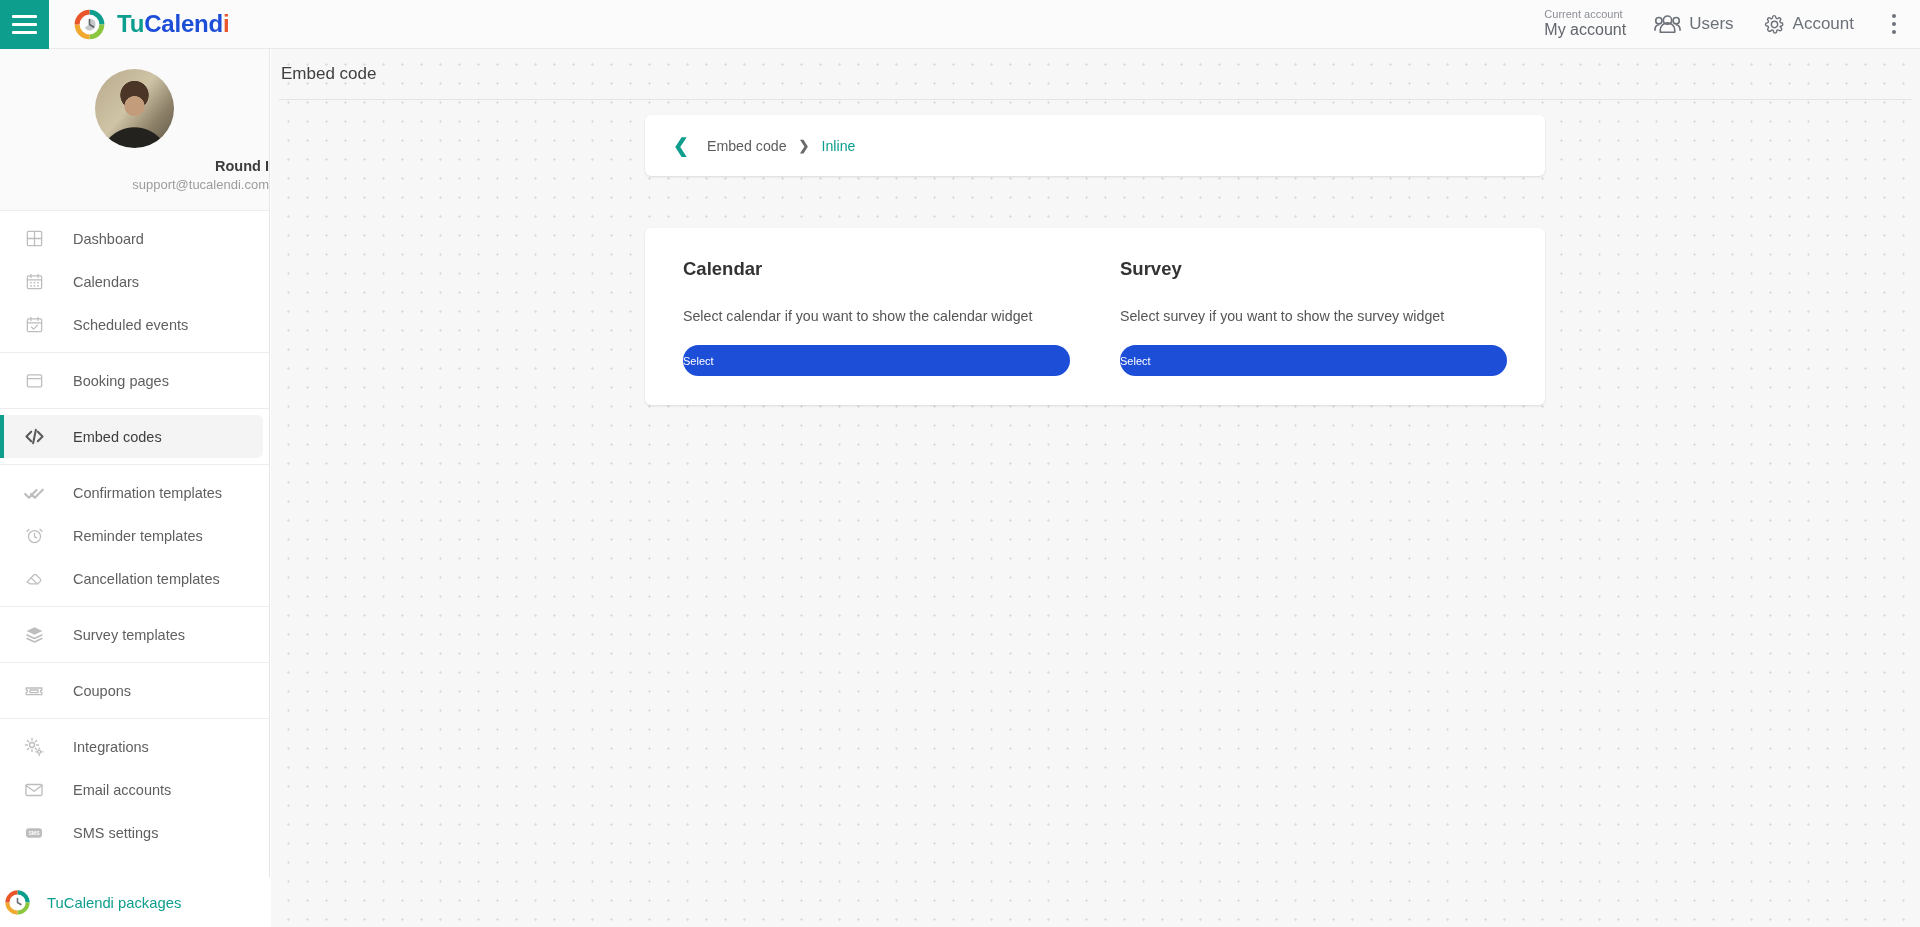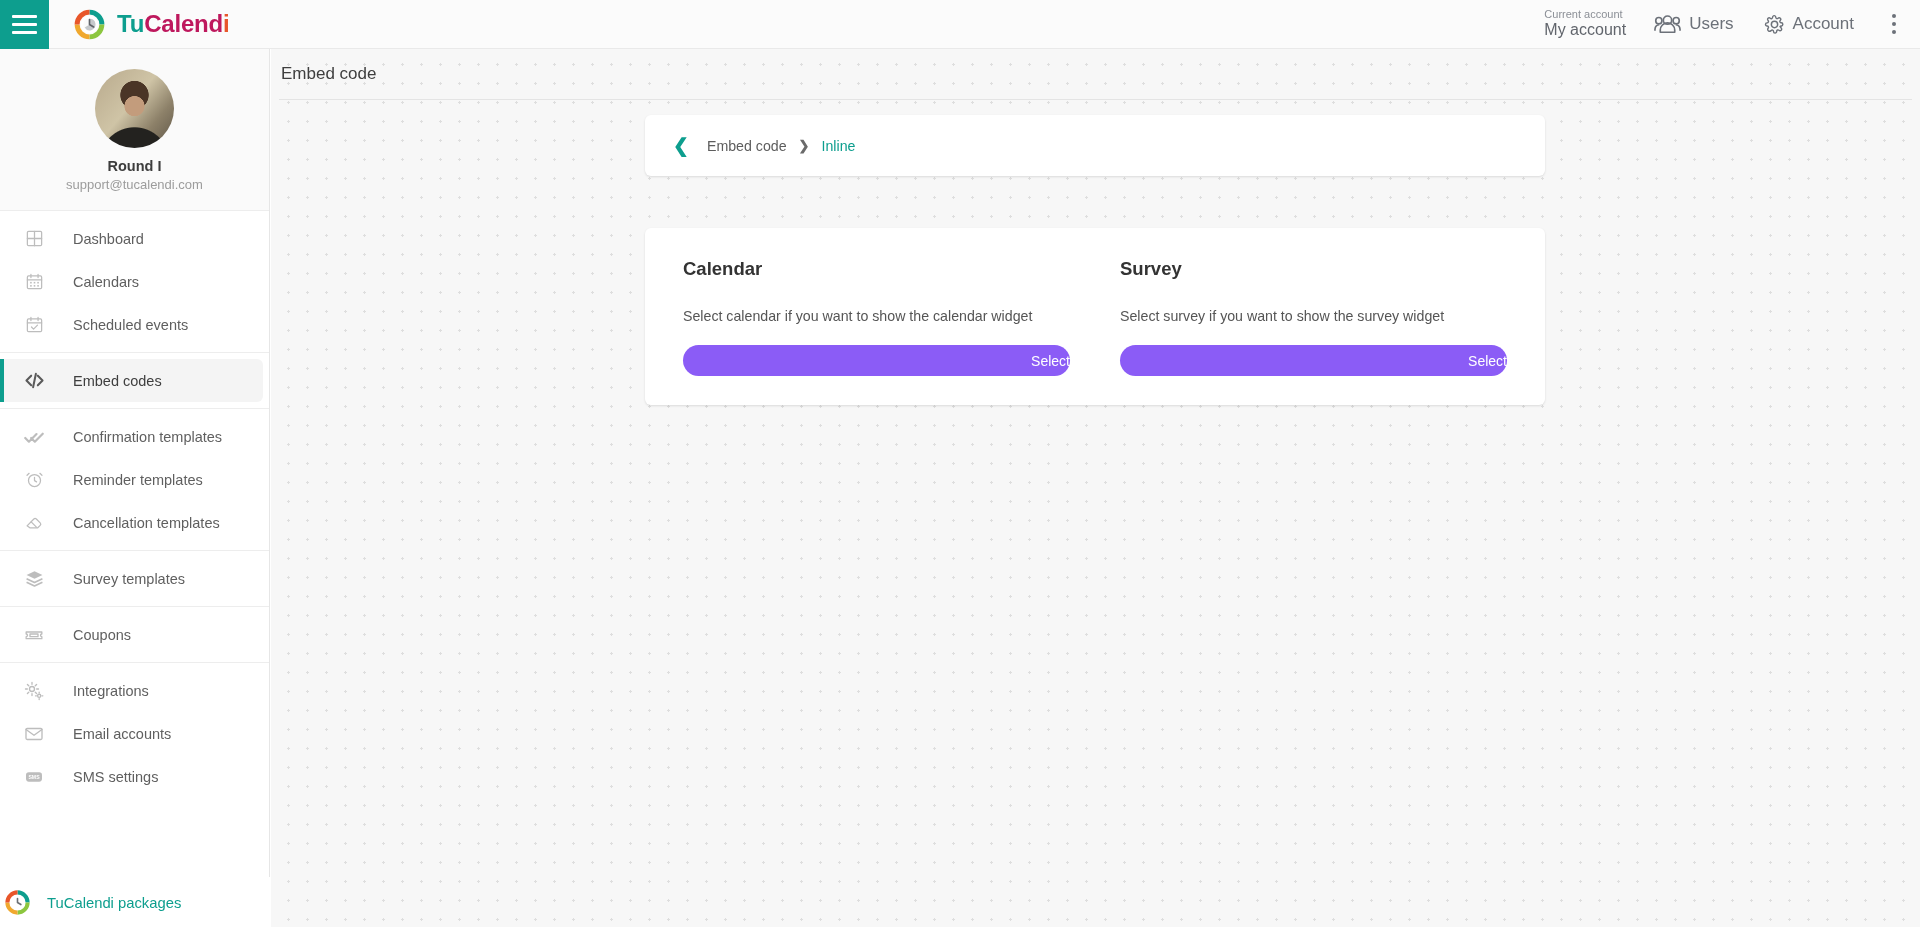--- a/index.html
+++ b/index.html
@@ -35,21 +35,21 @@
   .brand {
     display: flex; align-items: center; gap: 11px;
     margin-left: 24px;
   }
   .brand-logo { width: 33px; height: 33px; display: block; }
   .brand-text {
     font-size: 24px; font-weight: bold; letter-spacing: -0.2px;
     white-space: nowrap;
   }
   .brand-text .b1 { color: #0d9e8e; }
-  .brand-text .b2 { color: #be185d; }
+  .brand-text .b2 { color: #1d4ed8; }
   .brand-text .b3 { color: #e8562a; }
 
   .topbar-right {
     margin-left: auto; display: flex; align-items: center;
     gap: 0px; padding-right: 14px;
   }
   .acct-block {
     display: flex; flex-direction: column; align-items: flex-start;
     line-height: 1.18; margin-right: 28px; cursor: pointer;
   }
@@ -72,21 +72,21 @@
     position: absolute; top: 49px; left: 0;
     width: 270px; height: 878px;
     background: #ffffff;
     border-right: 1px solid #e6e6e6;
     overflow: hidden;
     z-index: 20;
   }
   .profile {
     background: #fafafa;
     padding: 20px 0 18px 0;
-    text-align: center;
+    text-align: right;
     border-bottom: 1px solid #ededed;
   }
   .avatar {
     width: 79px; height: 79px; border-radius: 50%;
     margin: 0 auto 10px auto;
     background:
       radial-gradient(circle at 50% 118%, #23221f 0 34%, rgba(0,0,0,0) 35%),
       radial-gradient(circle at 50% 47%, #c39c7c 0 17%, rgba(0,0,0,0) 18%),
       radial-gradient(circle at 50% 33%, #4a3526 0 21%, rgba(0,0,0,0) 22%),
       linear-gradient(130deg, #b8a98c 0%, #cfc4a6 45%, #8d8169 72%, #5d5446 100%);
@@ -177,24 +177,24 @@
     display: flex; padding: 30px 38px 0 38px; gap: 50px;
   }
   .opt { flex: 1 1 0; min-width: 0; }
   .opt h3 {
     font-size: 18.5px; font-weight: bold; color: #333333;
     margin-bottom: 28px;
   }
   .opt p { font-size: 14.2px; color: #555555; margin-bottom: 21px; }
   .btn {
     display: block; width: 100%; height: 31px;
-    background: #8b5cf6; color: #ffffff;
+    background: #1d4ed8; color: #ffffff;
     border: none; border-radius: 16px;
-    font-size: 14px; font-family: "Liberation Sans", sans-serif;
-    cursor: pointer; text-align: right;
+    font-size: 11px; font-family: "Liberation Sans", sans-serif;
+    cursor: pointer; text-align: left;
   }
 </style>
 </head>
 <body>
 
 <div class="topbar">
 
   <div class="hamburger">
     <span></span>
     <span></span>
@@ -294,20 +294,31 @@
           <span class="nicon">
             <svg width="19" height="19" viewBox="0 0 24 24">
               <rect x="3" y="5" width="18" height="16" rx="1.5" fill="none" stroke="currentColor" stroke-width="1.6" stroke-linecap="round" stroke-linejoin="round"></rect>
               <path d="M3 10h18M7.5 3v4M16.5 3v4M8.2 15.2l2.6 2.6 5-5" fill="none" stroke="currentColor" stroke-width="1.6" stroke-linecap="round" stroke-linejoin="round"></path>
             </svg>
           </span>
           <span>Scheduled events</span>
         </div>
       </div>
       <div class="navgroup">
+        <div class="navitem">
+          <span class="nicon">
+            <svg width="19" height="19" viewBox="0 0 24 24">
+              <rect x="3" y="5" width="18" height="15" rx="1.5" fill="none" stroke="currentColor" stroke-width="1.6" stroke-linecap="round" stroke-linejoin="round"></rect>
+              <path d="M3 9.5h18" fill="none" stroke="currentColor" stroke-width="1.6" stroke-linecap="round" stroke-linejoin="round"></path>
+            </svg>
+          </span>
+          <span>Booking pages</span>
+        </div>
+      </div>
+      <div class="navgroup">
         <div class="navitem active">
           <span class="nicon">
             <svg width="21" height="21" viewBox="0 0 24 24">
               <path d="M8.2 6.5L2.8 12l5.4 5.5M15.8 6.5L21.2 12l-5.4 5.5M13.6 4.3l-3.2 15.4" fill="none" stroke="currentColor" stroke-width="2.3" stroke-linecap="round" stroke-linejoin="round"></path>
             </svg>
           </span>
           <span>Embed codes</span>
         </div>
       </div>
       <div class="navgroup">

